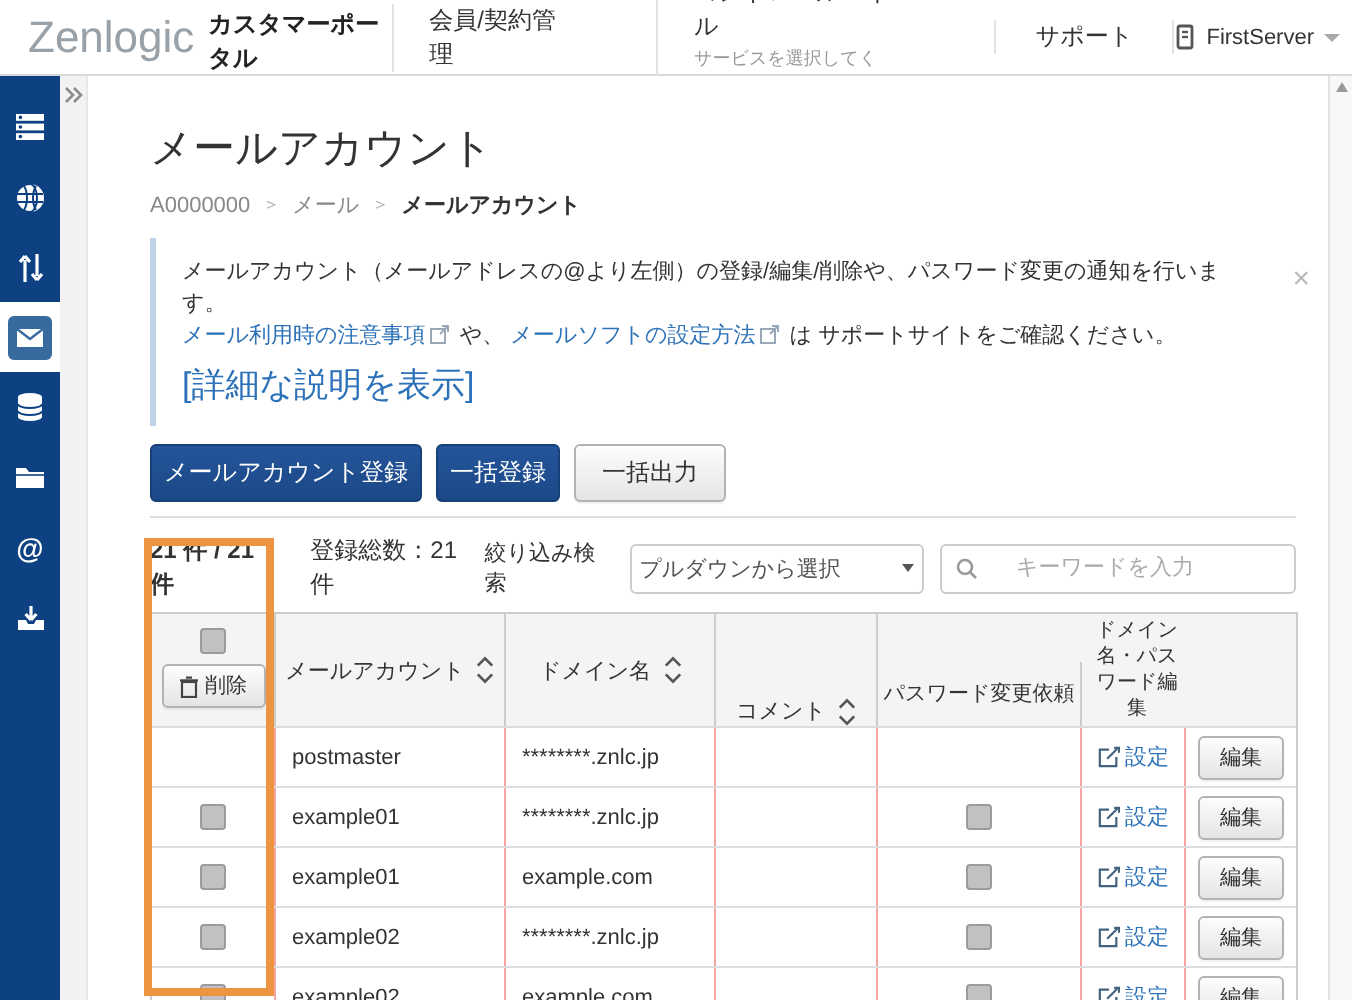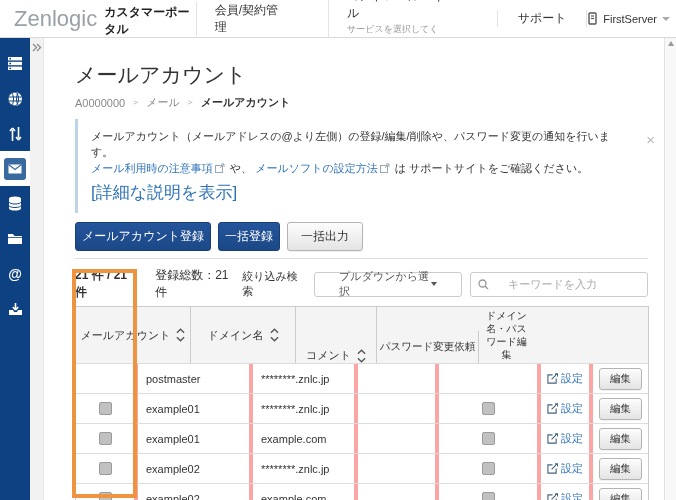--- a/index.html
+++ b/index.html
@@ -68,21 +68,21 @@
 
   .divider { margin-top:7px; width:573px; border-top:1px solid #ddd; }
 
   .count-filter-row { margin-top:8px; width:573px; display:flex; align-items:center; }
   .count-block { font-size:12px; display:flex; gap:14px; align-items:center; }
   .count-strong { font-weight:bold; color:#333; }
   .count-total { color:#333; }
   .filter-block { margin-left:auto; display:flex; align-items:center; gap:8px; }
   .filter-label { font-size:11px; color:#333; }
   .select-box { width:152px; height:25px; border:1px solid #ccc; border-radius:3px; background:#fff;
-    display:flex; align-items:center; padding:0 24px; cursor:pointer; }
+    display:flex; align-items:center; padding:0 4px; cursor:pointer; }
   .select-value { font-size:11px; color:#555; flex:1; }
   .select-caret { width:0; height:0; border-left:3px solid transparent; border-right:3px solid transparent; border-top:4px solid #555; }
   .search-box { width:178px; height:25px; border:1px solid #ccc; border-radius:3px; background:#fff;
     display:flex; align-items:center; padding:0 7px; gap:19px; }
   .search-input { border:none; outline:none; flex:1; font-size:11px; color:#333; font-family:inherit; min-width:0; }
   .search-input::placeholder { color:#aaa; }
 
   
   .table { margin-top:5px; width:574px; border:1px solid #ccc; font-size:11px; }
   .thead { display:flex; background:#f4f4f4; height:56px; }
@@ -98,21 +98,21 @@
   .pw-top { height:24px; display:flex; align-items:center; justify-content:center; font-size:10.5px; }
   .pw-bottom { flex:1; display:flex; align-items:center; justify-content:center; gap:6px;
     border-top:0; padding-bottom:4px; }
   .pw-sep { width:1px; height:20px; background:#d8d8d8; }
   .th.c7 { font-size:10px; line-height:13px; padding:0 3px; }
   .fake-checkbox { width:13px; height:13px; background:#c1c1c1; border:1px solid #9b9b9b;
     border-radius:2px; display:inline-block; cursor:pointer; }
   .btn-small { font-size:10.5px; padding:3px 8px; display:inline-flex; align-items:center; gap:4px; }
 
   .tr { display:flex; height:30px; border-top:1px solid #ddd; background:#fff; }
-  .td { border-right:4px solid #fca5a5; display:flex; align-items:center; padding:0 8px; overflow:hidden; }
+  .td { border-right:1px solid #fca5a5; display:flex; align-items:center; padding:0 8px; overflow:hidden; }
   .td:last-child { border-right:none; }
   .td.c1, .td.c5, .td.c6, .td.c7 { justify-content:center; padding:0; }
   .settings-link { display:inline-flex; align-items:center; gap:3px; font-size:11px; color:#2d72b8;
     text-decoration:none; cursor:pointer; }
   .btn-edit { font-size:10.5px; padding:3px 10px; }
 
   
   .annotation-box { position:absolute; left:72px; top:269px; width:65px; height:229px;
     border:4px solid #ee9440; pointer-events:none; }
 </style>
@@ -271,20 +271,31 @@
           <circle cx="4.5" cy="4.5" r="3.5" fill="none" stroke="#999" stroke-width="1.3"></circle>
           <line x1="7.2" y1="7.2" x2="10" y2="10" stroke="#999" stroke-width="1.3"></line>
         </svg>
         <input class="search-input" placeholder="キーワードを入力" style="">
       </div>
     </div>
   </div>
 
   <div class="table">
     <div class="thead">
+      <div class="th c1">
+        <span class="fake-checkbox"></span>
+        <button class="btn-gray btn-small">
+          <svg width="9" height="11" viewBox="0 0 9 11">
+            <rect x="1" y="3" width="7" height="7.5" fill="none" stroke="#444" stroke-width="1.1"></rect>
+            <line x1="0" y1="2.2" x2="9" y2="2.2" stroke="#444" stroke-width="1.1"></line>
+            <line x1="3" y1="0.8" x2="6" y2="0.8" stroke="#444" stroke-width="1.1"></line>
+          </svg>
+          <span>削除</span>
+        </button>
+      </div>
       <div class="th c2">
         <span class="sort-wrap">
           <span>メールアカウント</span>
           <span class="sort-icons">
             <svg width="9" height="6" viewBox="0 0 10 6">
                 <path d="M1 5 L5 1 L9 5" stroke="#555" stroke-width="1.5" fill="none"></path>
               </svg>
             <svg width="9" height="6" viewBox="0 0 10 6">
                 <path d="M1 1 L5 5 L9 1" stroke="#555" stroke-width="1.5" fill="none"></path>
               </svg>

